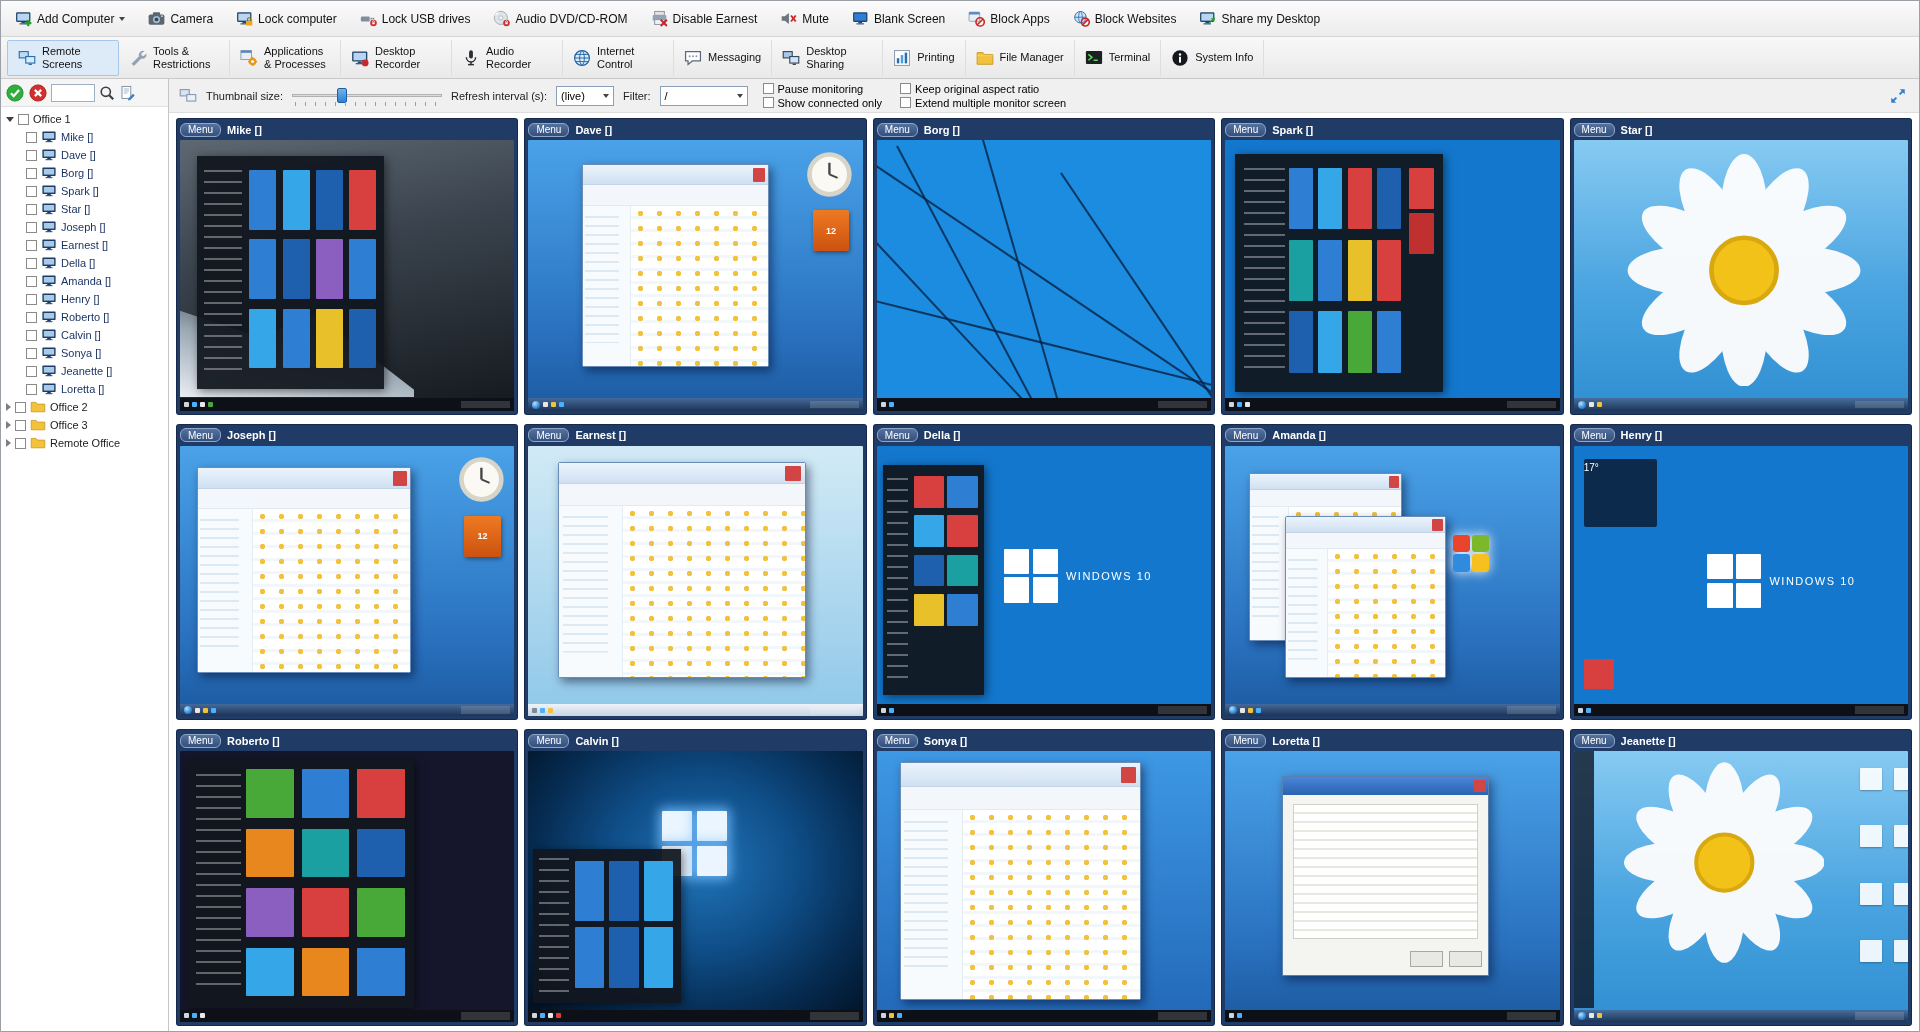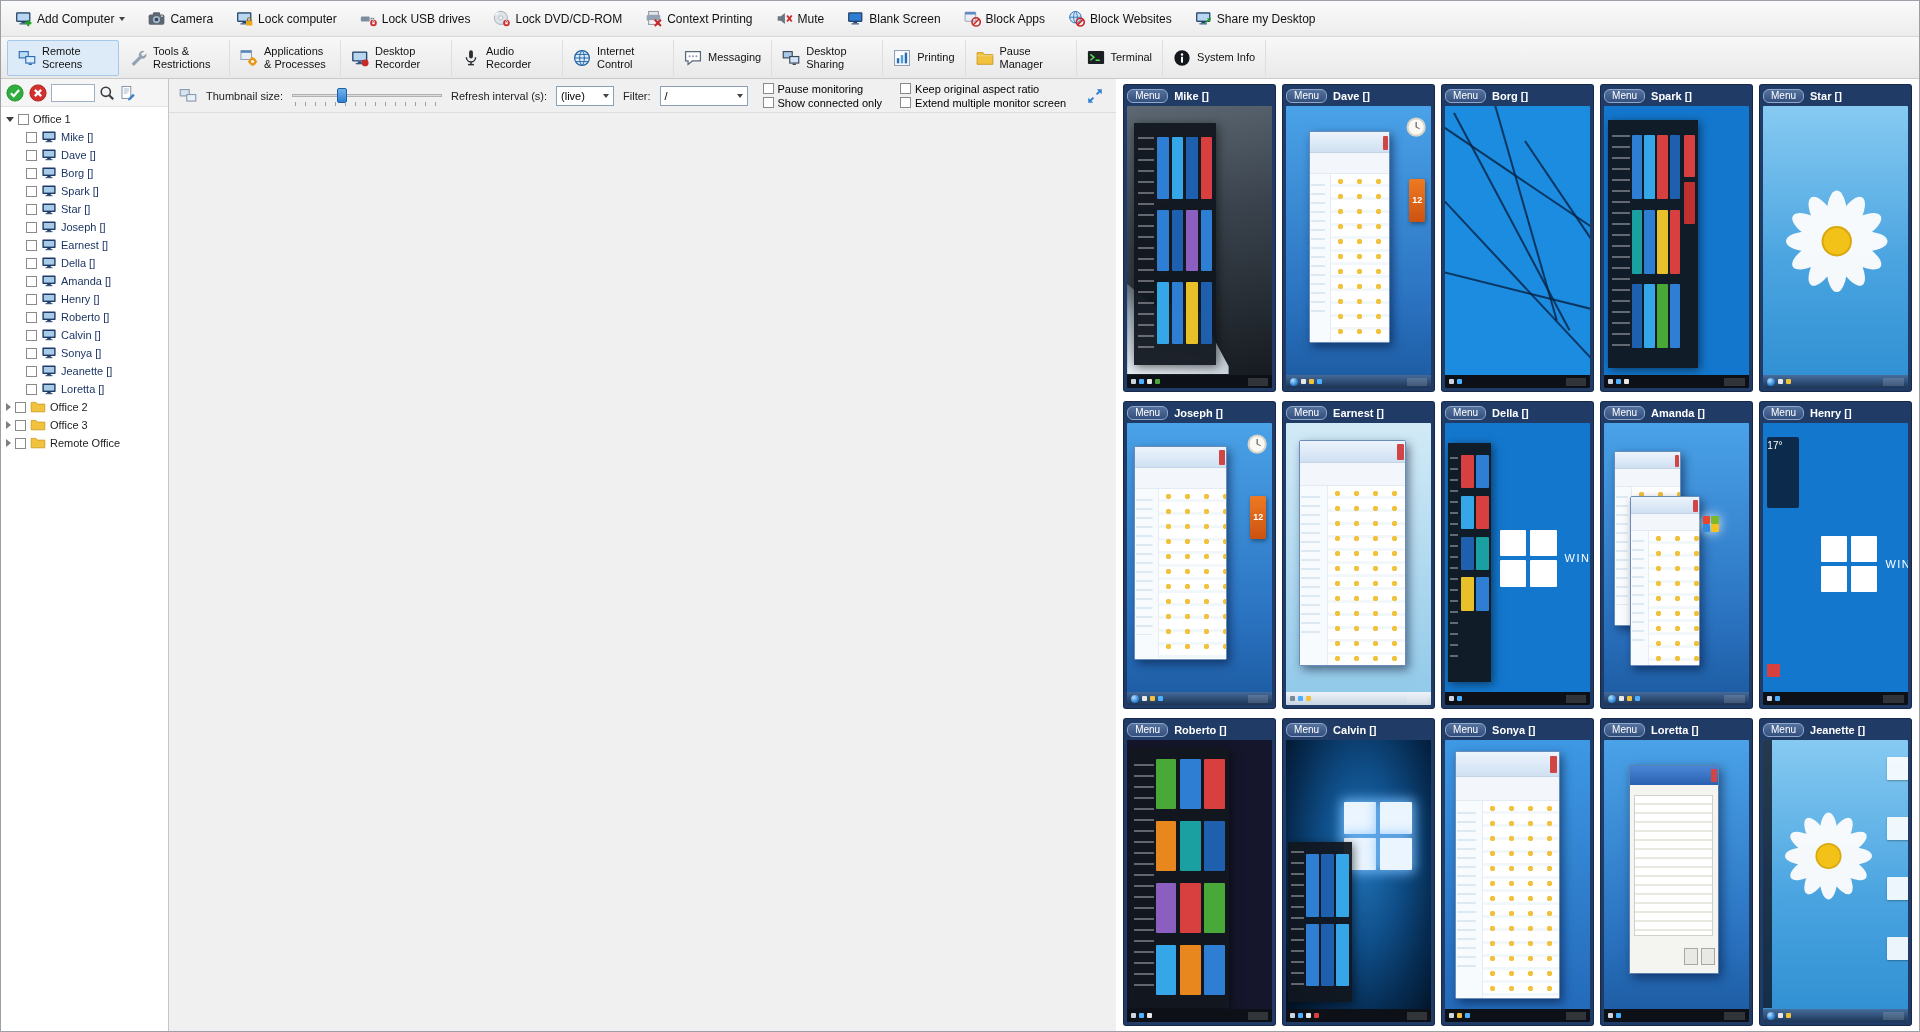--- a/index.html
+++ b/index.html
@@ -32,21 +32,21 @@
 .tree{flex:1;overflow:hidden;padding:3px 0;font-size:11px}
 .tree-row{display:flex;align-items:center;gap:4px;height:18px;padding-left:5px;cursor:default}
 .tree-row.comp{padding-left:25px}
 .tw{display:inline-block;flex:none}
 .tw.exp{width:0;height:0;border-left:4px solid transparent;border-right:4px solid transparent;border-top:5px solid #404040}
 .tw.col{width:0;height:0;border-top:4px solid transparent;border-bottom:4px solid transparent;border-left:5px solid #7e7e7e}
 .cb,.cbox{width:11px;height:11px;border:1px solid #8a8a8a;background:#fff;flex:none}
 .tlabel{color:#17305f;white-space:nowrap}
 .tree-row.group .tlabel{color:#1c1c1c}
 
-.content{flex:1;display:flex;flex-direction:row;min-width:0}
+.content{flex:1;display:flex;flex-direction:column;min-width:0}
 .controls-bar{height:34px;display:flex;align-items:center;gap:9px;padding:0 10px;background:#f0f0f0;border-bottom:1px solid #ddd;flex:none}
 .ctl-label{font-size:11px;color:#222;white-space:nowrap}
 .slider{position:relative;width:150px;height:20px;flex:none}
 .slider-track{position:absolute;left:0;right:0;top:8px;height:3px;background:#dcdcdc;border:1px solid #b2b2b2}
 .slider-thumb{position:absolute;left:30%;top:2px;width:10px;height:15px;background:linear-gradient(#72b4e8,#2e7fd4);border:1px solid #1a5fa8;border-radius:2px}
 .slider::after{content:"";position:absolute;left:3px;right:3px;bottom:0;height:4px;background:repeating-linear-gradient(90deg,#9e9e9e 0 1px,transparent 1px 10px)}
 .combo{display:flex;align-items:center;justify-content:space-between;gap:4px;min-width:58px;height:20px;background:#fff;border:1px solid #8aa0b8;font-size:11px;padding:0 4px;flex:none}
 .combo-filter{min-width:88px}
 .checks{display:grid;grid-template-columns:auto auto;column-gap:18px;row-gap:2px;font-size:11px;margin-left:6px}
 .chk{display:flex;align-items:center;gap:4px;white-space:nowrap}
@@ -161,31 +161,31 @@
       </button>
       <button class="tb1-btn">
         <span class="icon ic17"><svg viewBox="0 0 16 16" width="100%" height="100%">
             <circle cx="7.4" cy="7.4" r="6.2" fill="#dde3e8" stroke="#9aa6b0" stroke-width="0.8"></circle>
             <circle cx="7.4" cy="7.4" r="1.9" fill="#f6f8fa" stroke="#9aa6b0" stroke-width="0.6"></circle>
             <path d="M2.2 5.2a5.6 5.6 0 0 1 3-2.8" stroke="#fff" stroke-width="1.2" fill="none"></path>
             <circle cx="12.7" cy="12.2" r="3.1" fill="#c83030"></circle>
             <rect x="11.6" y="11.6" width="2.2" height="1.8" fill="#fff"></rect>
             <path d="M11.9 11.6v-.7a.9.9 0 0 1 1.8 0v.7" fill="none" stroke="#fff" stroke-width="0.7"></path>
           </svg></span>
-        <span class="tb1-label">Lock DVD/CD-ROM</span>
+        <span class="tb1-label">Audio DVD/CD-ROM</span>
       </button>
       <button class="tb1-btn">
         <span class="icon ic17"><svg viewBox="0 0 16 16" width="100%" height="100%">
             <rect x="3.4" y="1.4" width="9.2" height="3.6" fill="#e6e6e6" stroke="#99a"></rect>
             <rect x="1.6" y="4.6" width="12.8" height="5.6" rx="1" fill="#93a3b3"></rect>
             <rect x="3.4" y="9" width="9.2" height="4.6" fill="#f2f2f2" stroke="#99a"></rect>
             <line x1="9.2" y1="9.2" x2="15" y2="15" stroke="#c82828" stroke-width="1.9"></line>
             <line x1="15" y1="9.2" x2="9.2" y2="15" stroke="#c82828" stroke-width="1.9"></line>
           </svg></span>
-        <span class="tb1-label">Context Printing</span>
+        <span class="tb1-label">Disable Earnest</span>
       </button>
       <button class="tb1-btn">
         <span class="icon ic17"><svg viewBox="0 0 16 16" width="100%" height="100%">
             <path d="M1.6 5.8h2.9l3.9-3v10.4l-3.9-3H1.6z" fill="#6a7682"></path>
             <line x1="10.4" y1="5.2" x2="14.8" y2="10.8" stroke="#c82828" stroke-width="1.8"></line>
             <line x1="14.8" y1="5.2" x2="10.4" y2="10.8" stroke="#c82828" stroke-width="1.8"></line>
           </svg></span>
         <span class="tb1-label">Mute</span>
       </button>
       <button class="tb1-btn">
@@ -305,21 +305,21 @@
             <rect x="6.9" y="5.4" width="2.2" height="7.4" fill="#4aa0dc"></rect>
             <rect x="10.4" y="3.2" width="2.2" height="9.6" fill="#2a6cb4"></rect>
           </svg></span>
         <span class="tb2-label">Printing</span>
       </button>
       <button class="tb2-btn">
         <span class="icon ic18"><svg viewBox="0 0 16 16" width="100%" height="100%">
             <path d="M1 3.2h5.2l1.5 1.8H15v8.6H1z" fill="#f2c23c" stroke="#c8981c" stroke-width="0.8"></path>
             <path d="M1 6h14" stroke="#e8d8a0" stroke-width="0.7"></path>
           </svg></span>
-        <span class="tb2-label">Pause Manager</span>
+        <span class="tb2-label">File Manager</span>
       </button>
       <button class="tb2-btn">
         <span class="icon ic18"><svg viewBox="0 0 16 16" width="100%" height="100%">
             <rect x="0.8" y="1.8" width="14.4" height="11.6" rx="1" fill="#1c1f24"></rect>
             <path d="M3 4.8l3.2 2.6L3 10" fill="none" stroke="#54e054" stroke-width="1.3"></path>
             <line x1="7.6" y1="10" x2="11.4" y2="10" stroke="#54e054" stroke-width="1.3"></line>
           </svg></span>
         <span class="tb2-label">Terminal</span>
       </button>
       <button class="tb2-btn">

